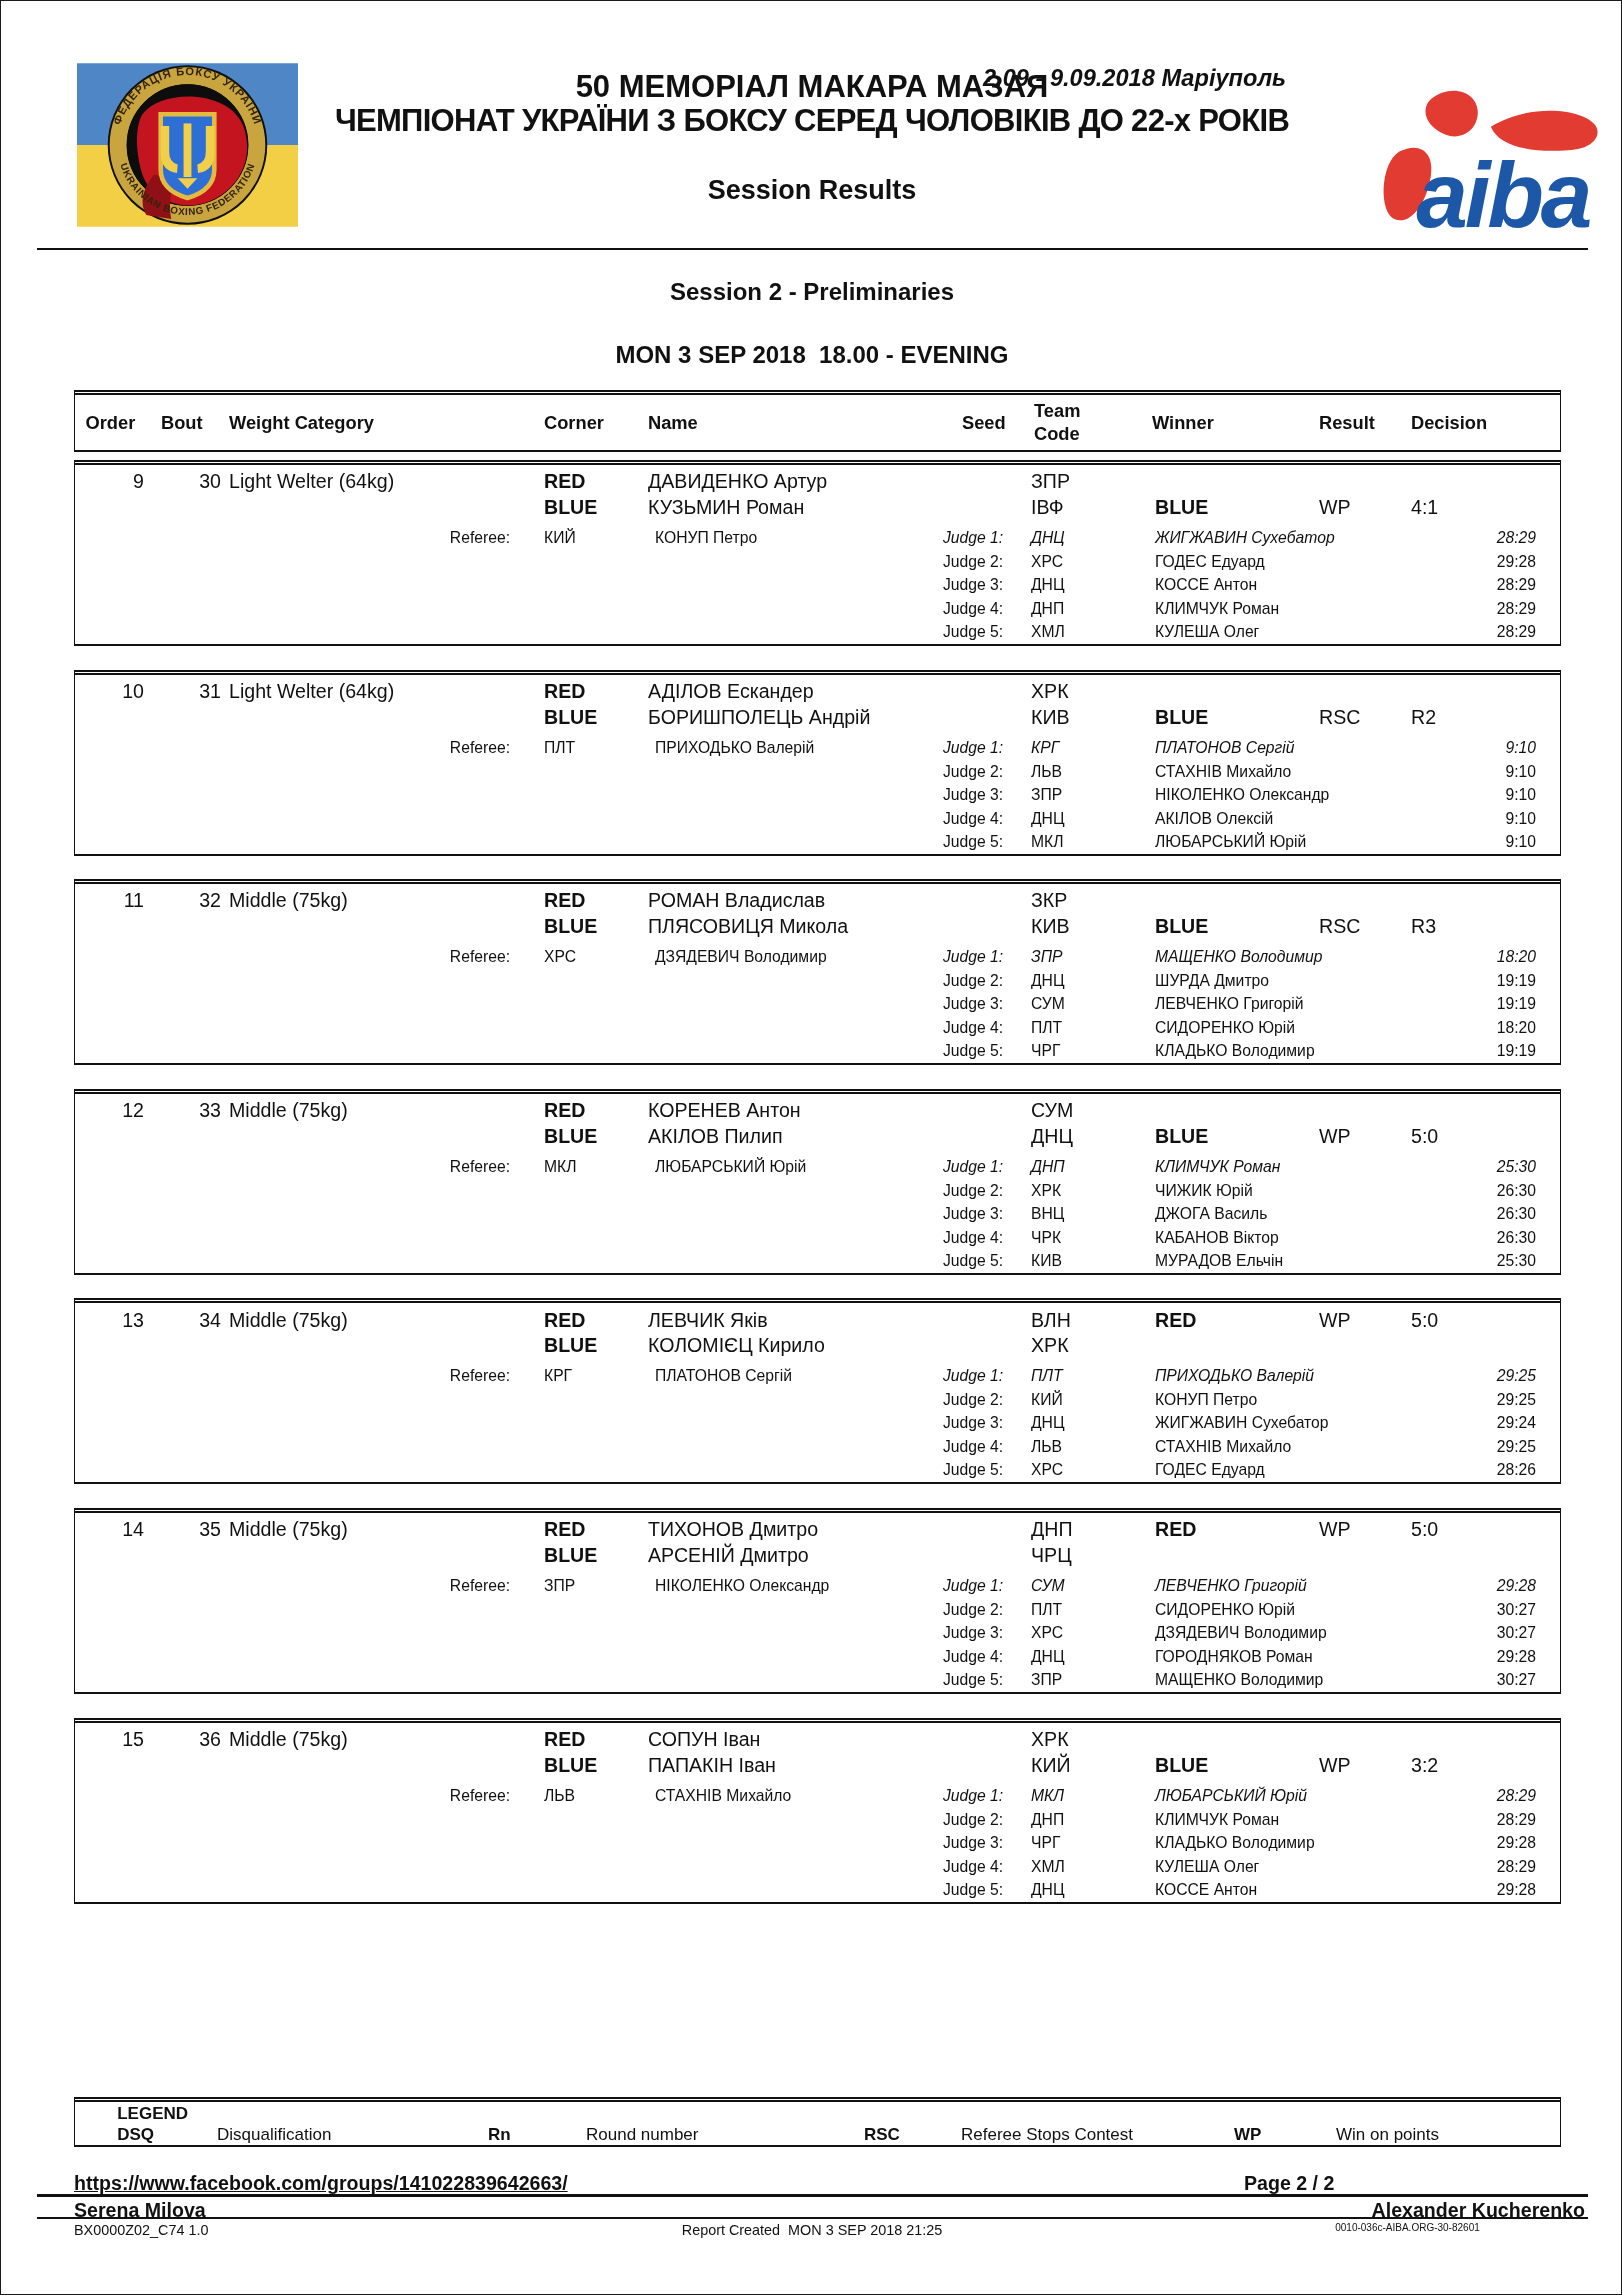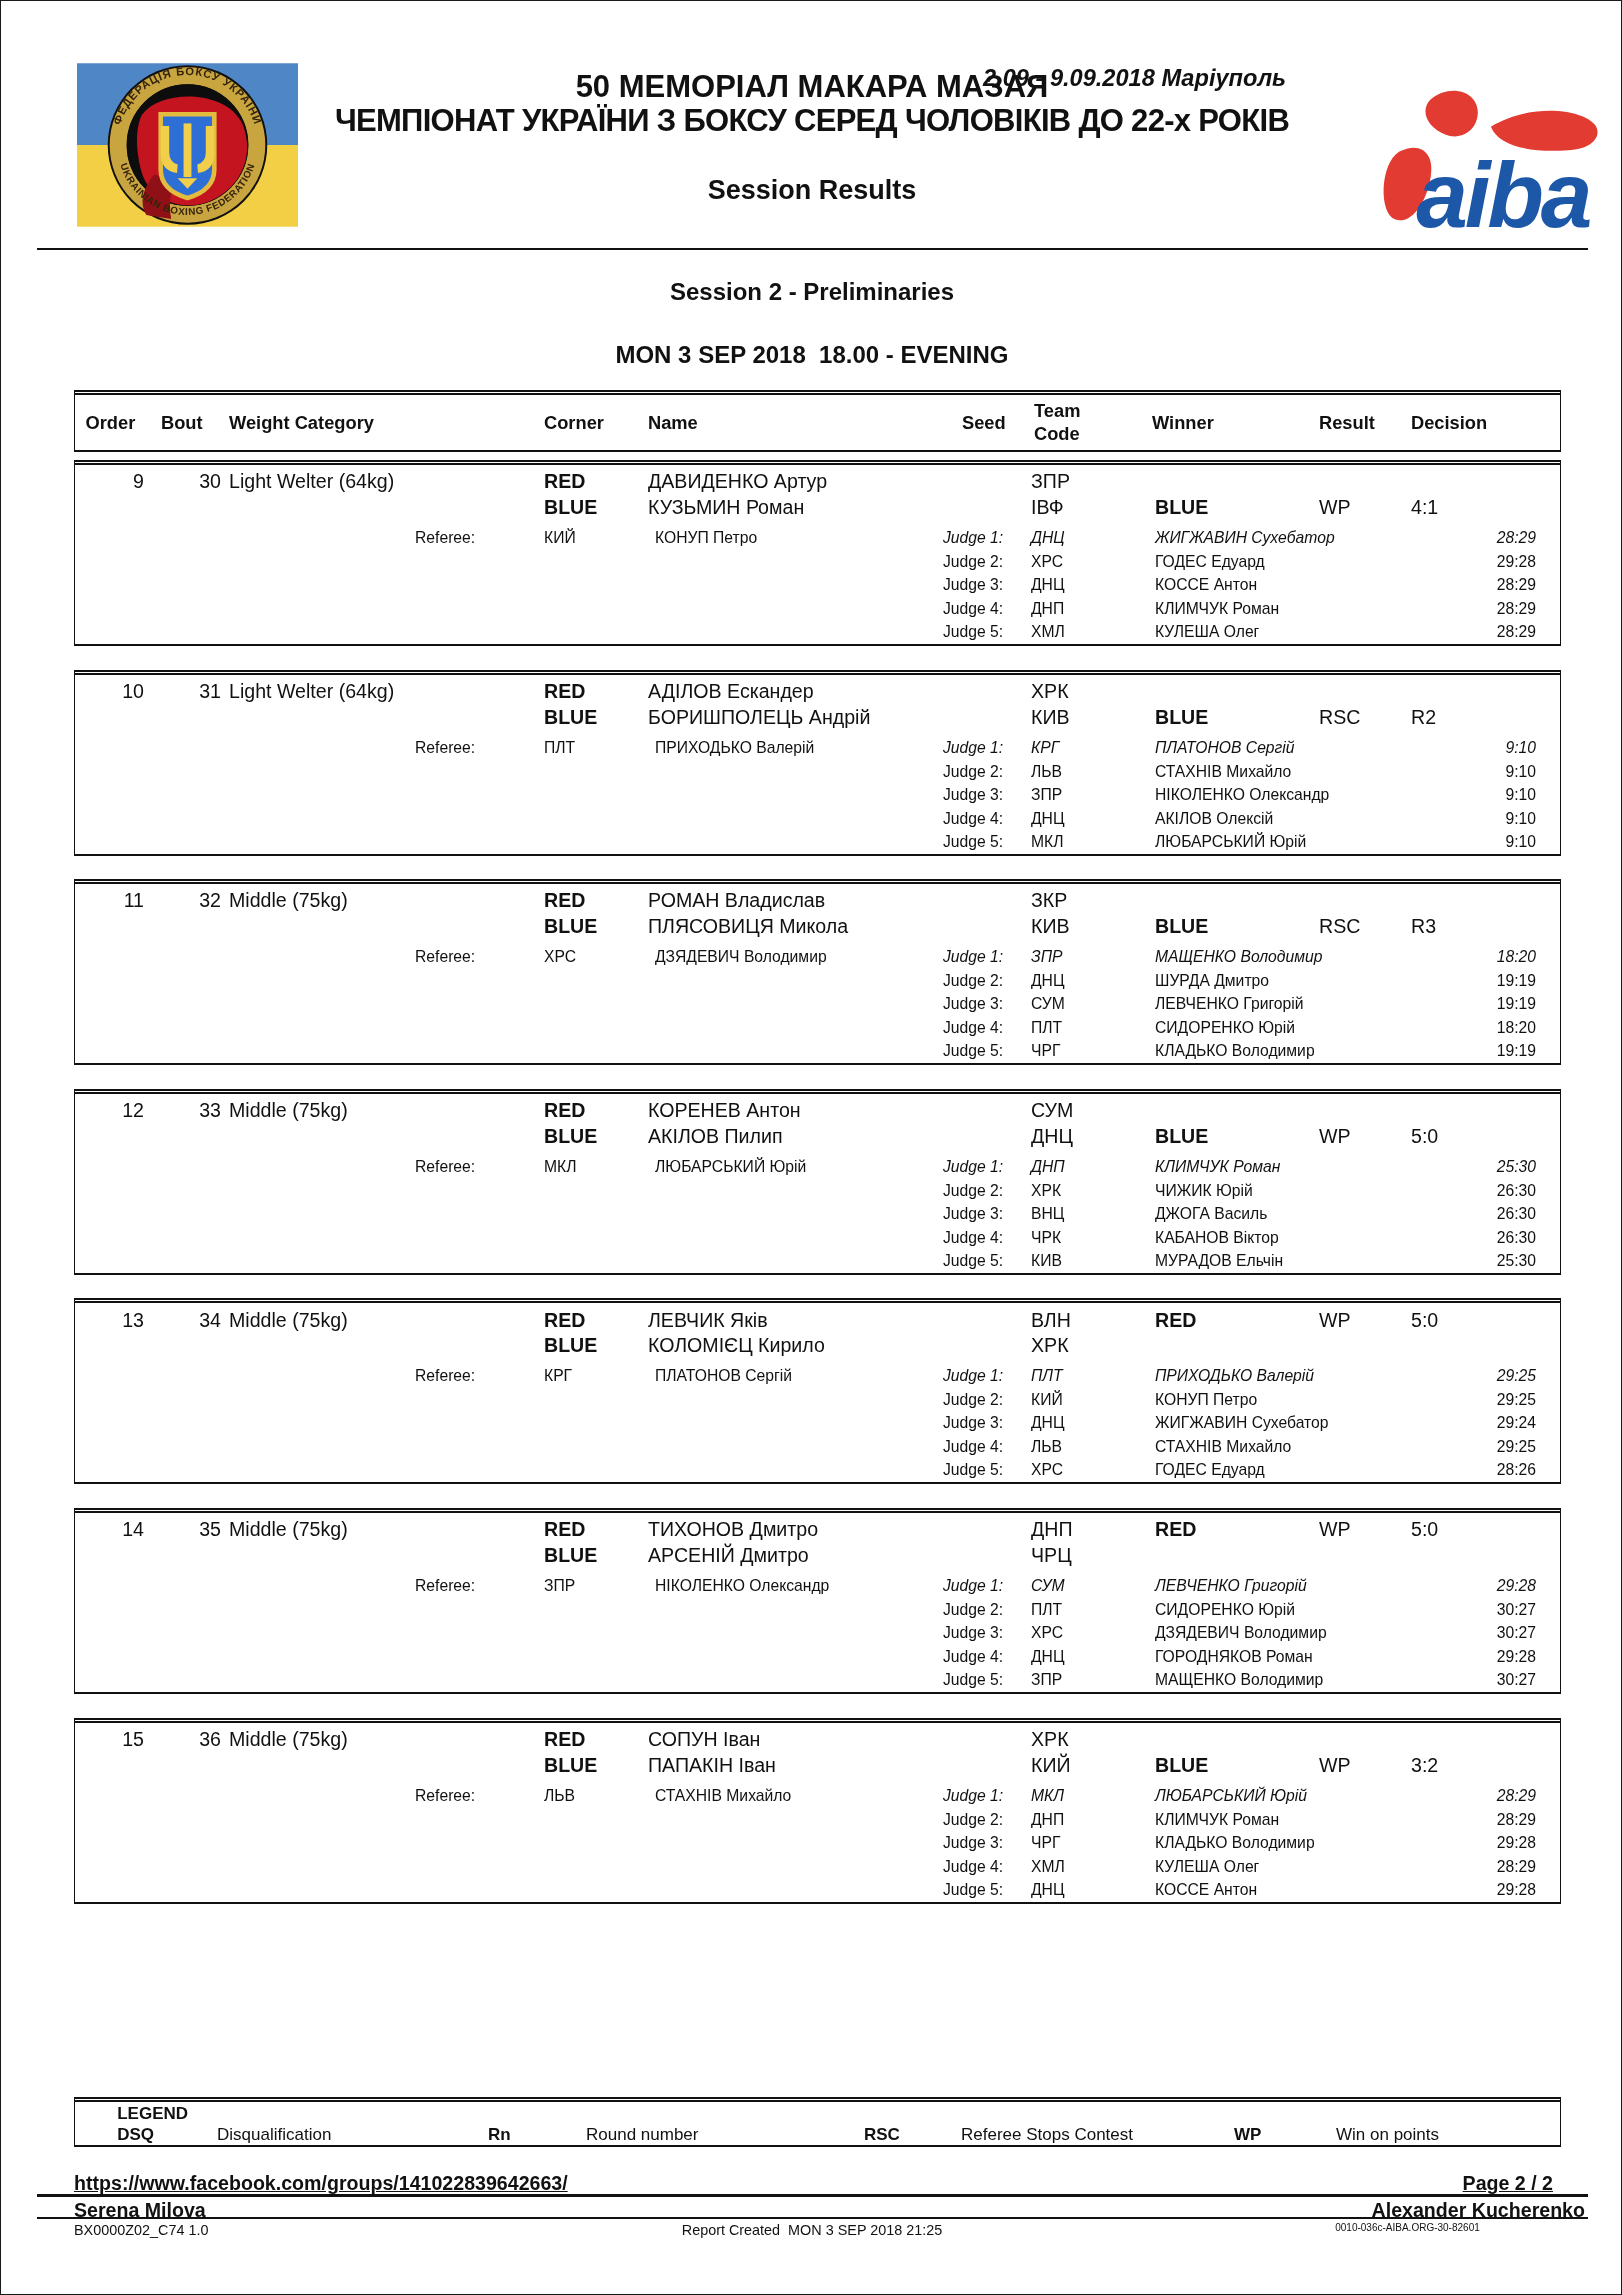--- a/index.html
+++ b/index.html
@@ -51,41 +51,41 @@
   .red-row { top: 5.2px; } .blue-row { top: 31px; }
   .corner { left: 469px; font-weight: bold; }
   .bname  { left: 573px; }
   .team   { left: 956px; }
   .winner { left: 1080px; font-weight: bold; }
   .result { left: 1244px; }
   .decision { left: 1336px; }
   .subrow { position: absolute; left: 0; width: 1485px; height: 19.6px; font-size: 15.7px; }
   .refrow { top: 64px; }
   .j0 { top: 64px; font-style: italic; } .j1 { top: 88px; } .j2 { top: 111px; } .j3 { top: 135px; } .j4 { top: 158px; }
-  .reflabel { left: 340px; width: 109px; }
+  .reflabel { left: 326px; width: 109px; text-align: right; }
   .refcode { left: 469px; } .refname { left: 580px; }
   .jlabel { left: 868px; } .jcode { left: 956px; } .jname { left: 1080px; }
   .jscore { left: 1309px; width: 152px; text-align: right; }
 
   
   #legend { position: absolute; left: 73px; top: 2096px; height: 50px; }
   #legend span { position: absolute; font-size: 17px; white-space: nowrap; margin-left: 33px; }
   .lg-title { left: 9.2px; top: 2px; font-weight: bold; }
   .lg-r { top: 23px; }
   .lg-abbr { font-weight: bold; }
   .lg-a0 { left: 9.2px; }   .lg-d0 { left: 109px; }
   .lg-a1 { left: 380px; }  .lg-d1 { left: 478px; }
   .lg-a2 { left: 756px; } .lg-d2 { left: 853px; }
   .lg-a3 { left: 1126px; } .lg-d3 { left: 1228px; }
 
   
   .fb-link { left: 73px; top: 2171px; font-size: 19.6px; font-weight: bold;
              text-decoration: underline; color: #111; }
-  .page-num { left: 1243px; width: 309px; top: 2171px; text-align: right;
-              font-size: 19.6px; font-weight: bold; text-decoration: underline; }
+  .page-num { left: 1243px; width: 309px; top: 2171px; 
+              font-size: 19.6px; font-weight: bold; }
   .rule-a { top: 2193px; left: 36px; width: 1551px; height: 2.6px; background: #111; }
   .name-left { left: 73px; top: 2198px; font-size: 19.6px; font-weight: bold; }
   .name-right { left: 1080px; width: 504px; top: 2198px; text-align: right;
                 font-size: 19.6px; font-weight: bold; }
   .rule-b { top: 2216px; left: 36px; width: 1551px; height: 2px; background: #111; }
   .doc-code { left: 73px; top: 2221px; font-size: 14.4px; }
   .report-created { top: 2221px; font-size: 14.4px; }
   .doc-id { left: 1243px; width: 327px; top: 2221px; text-align: center; font-size: 10px; }
 </style>
 </head>

